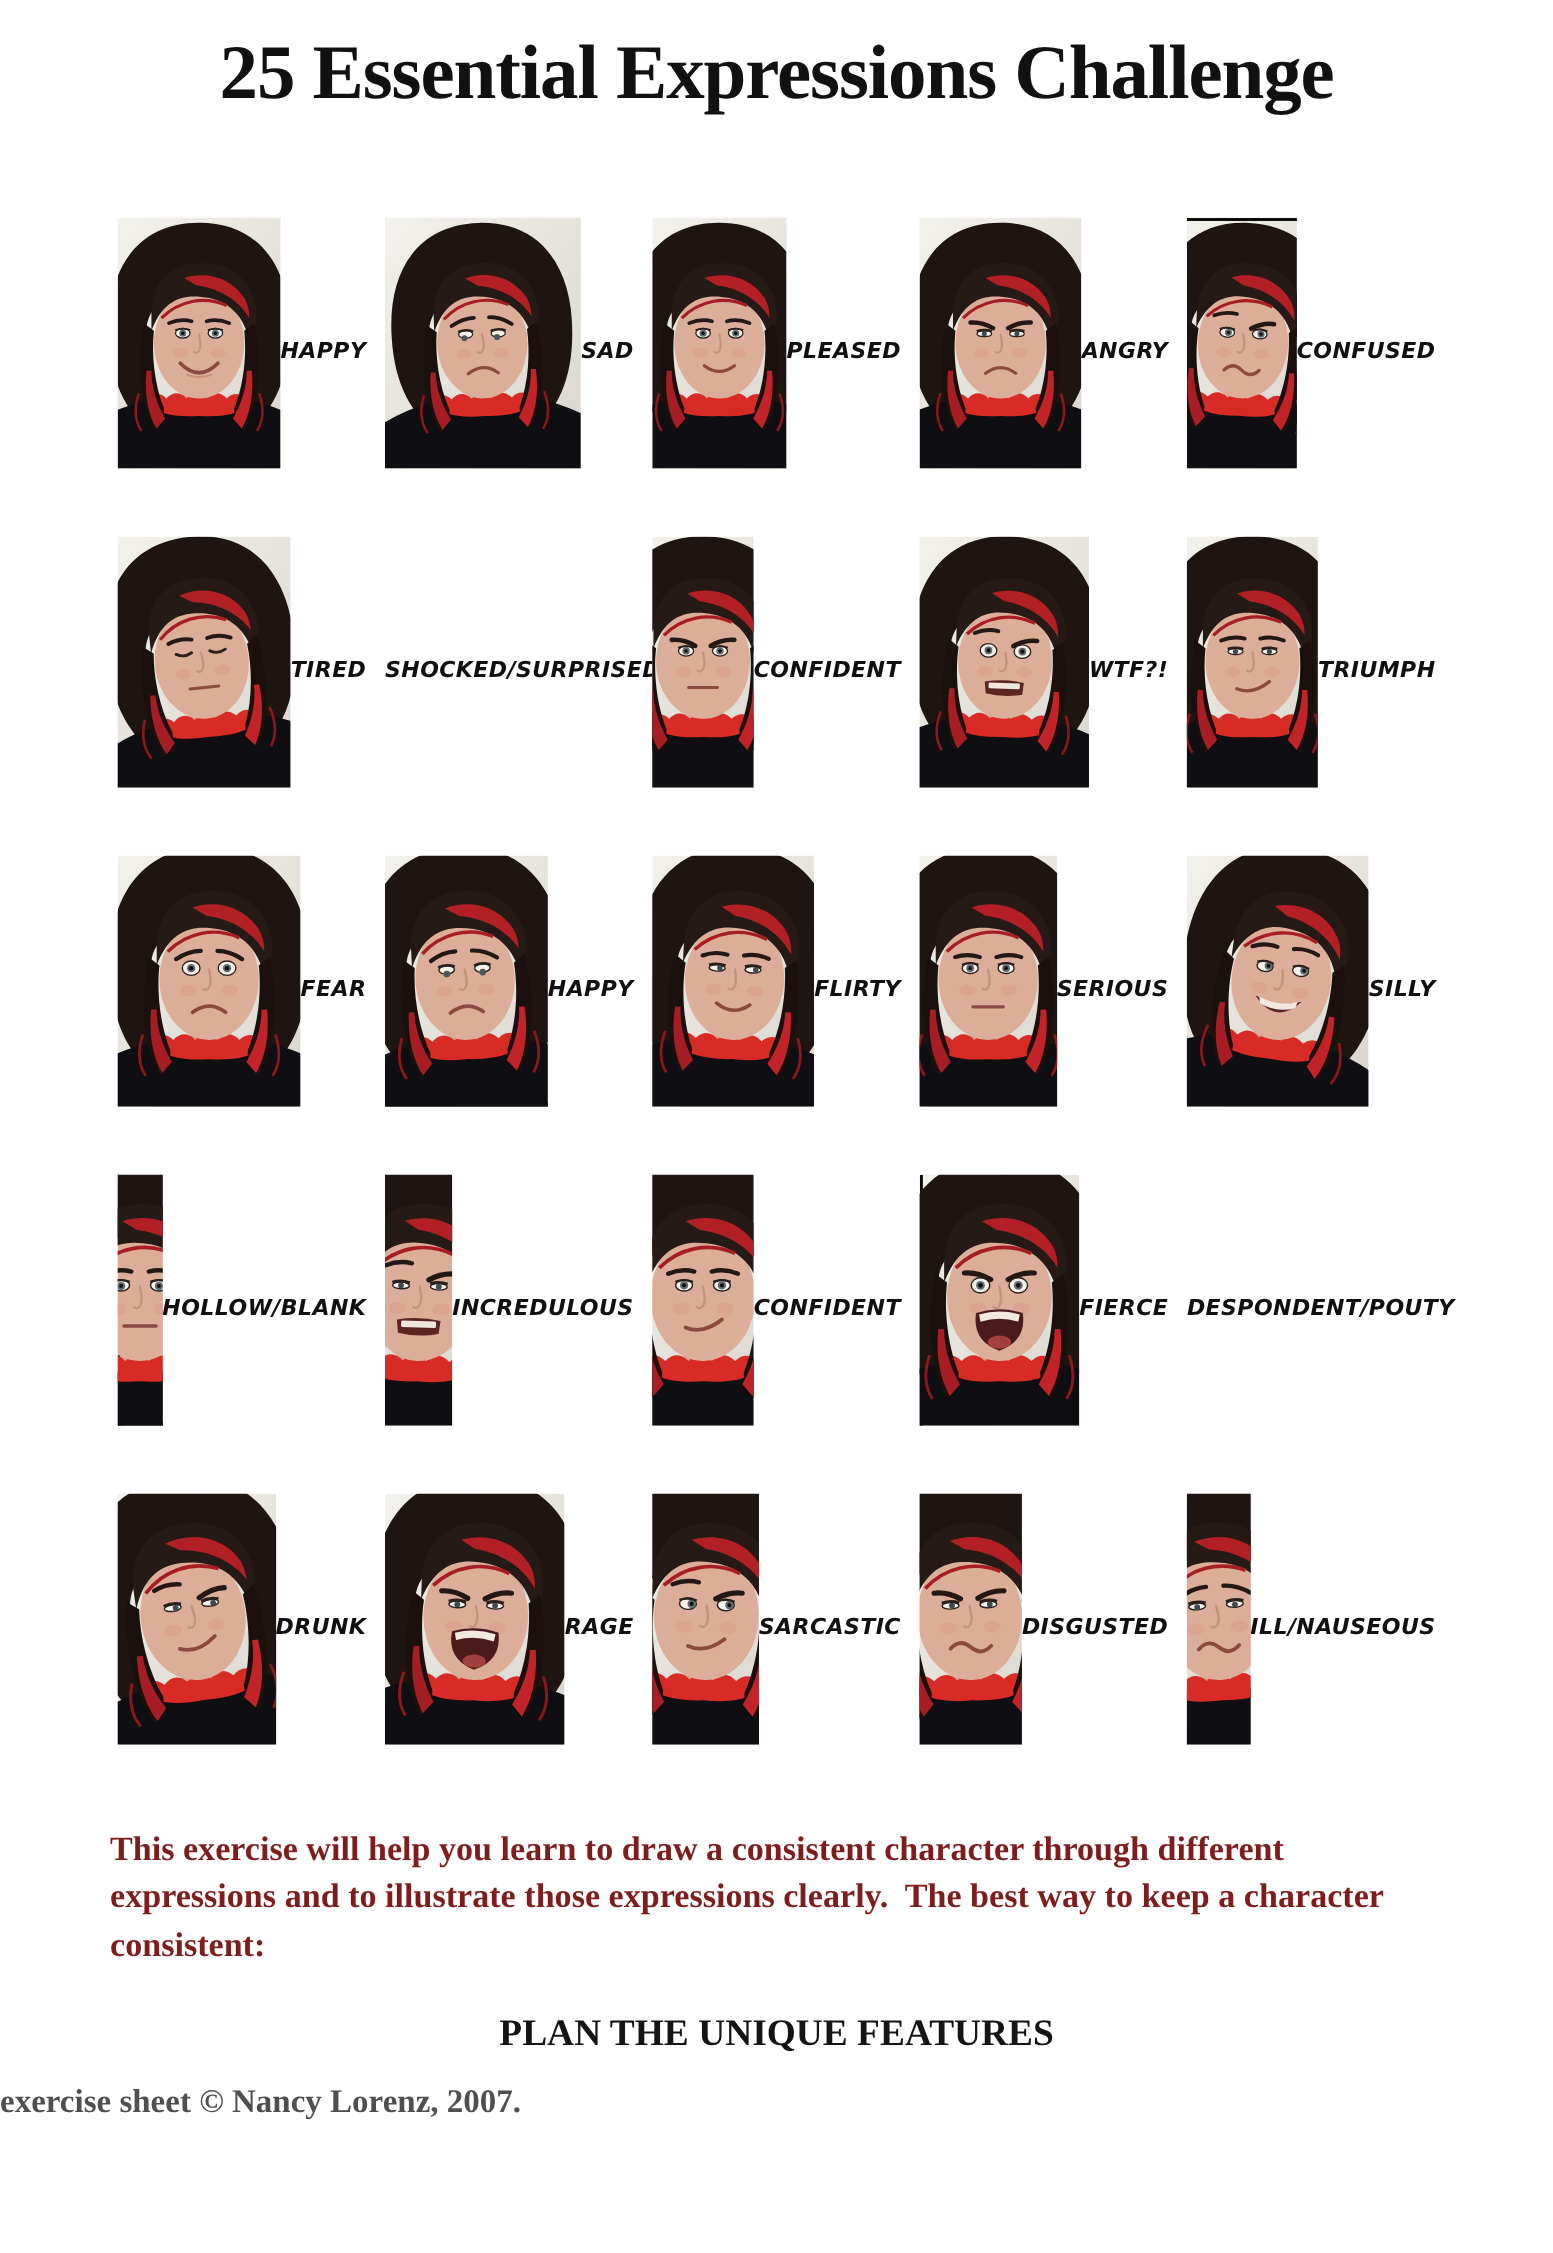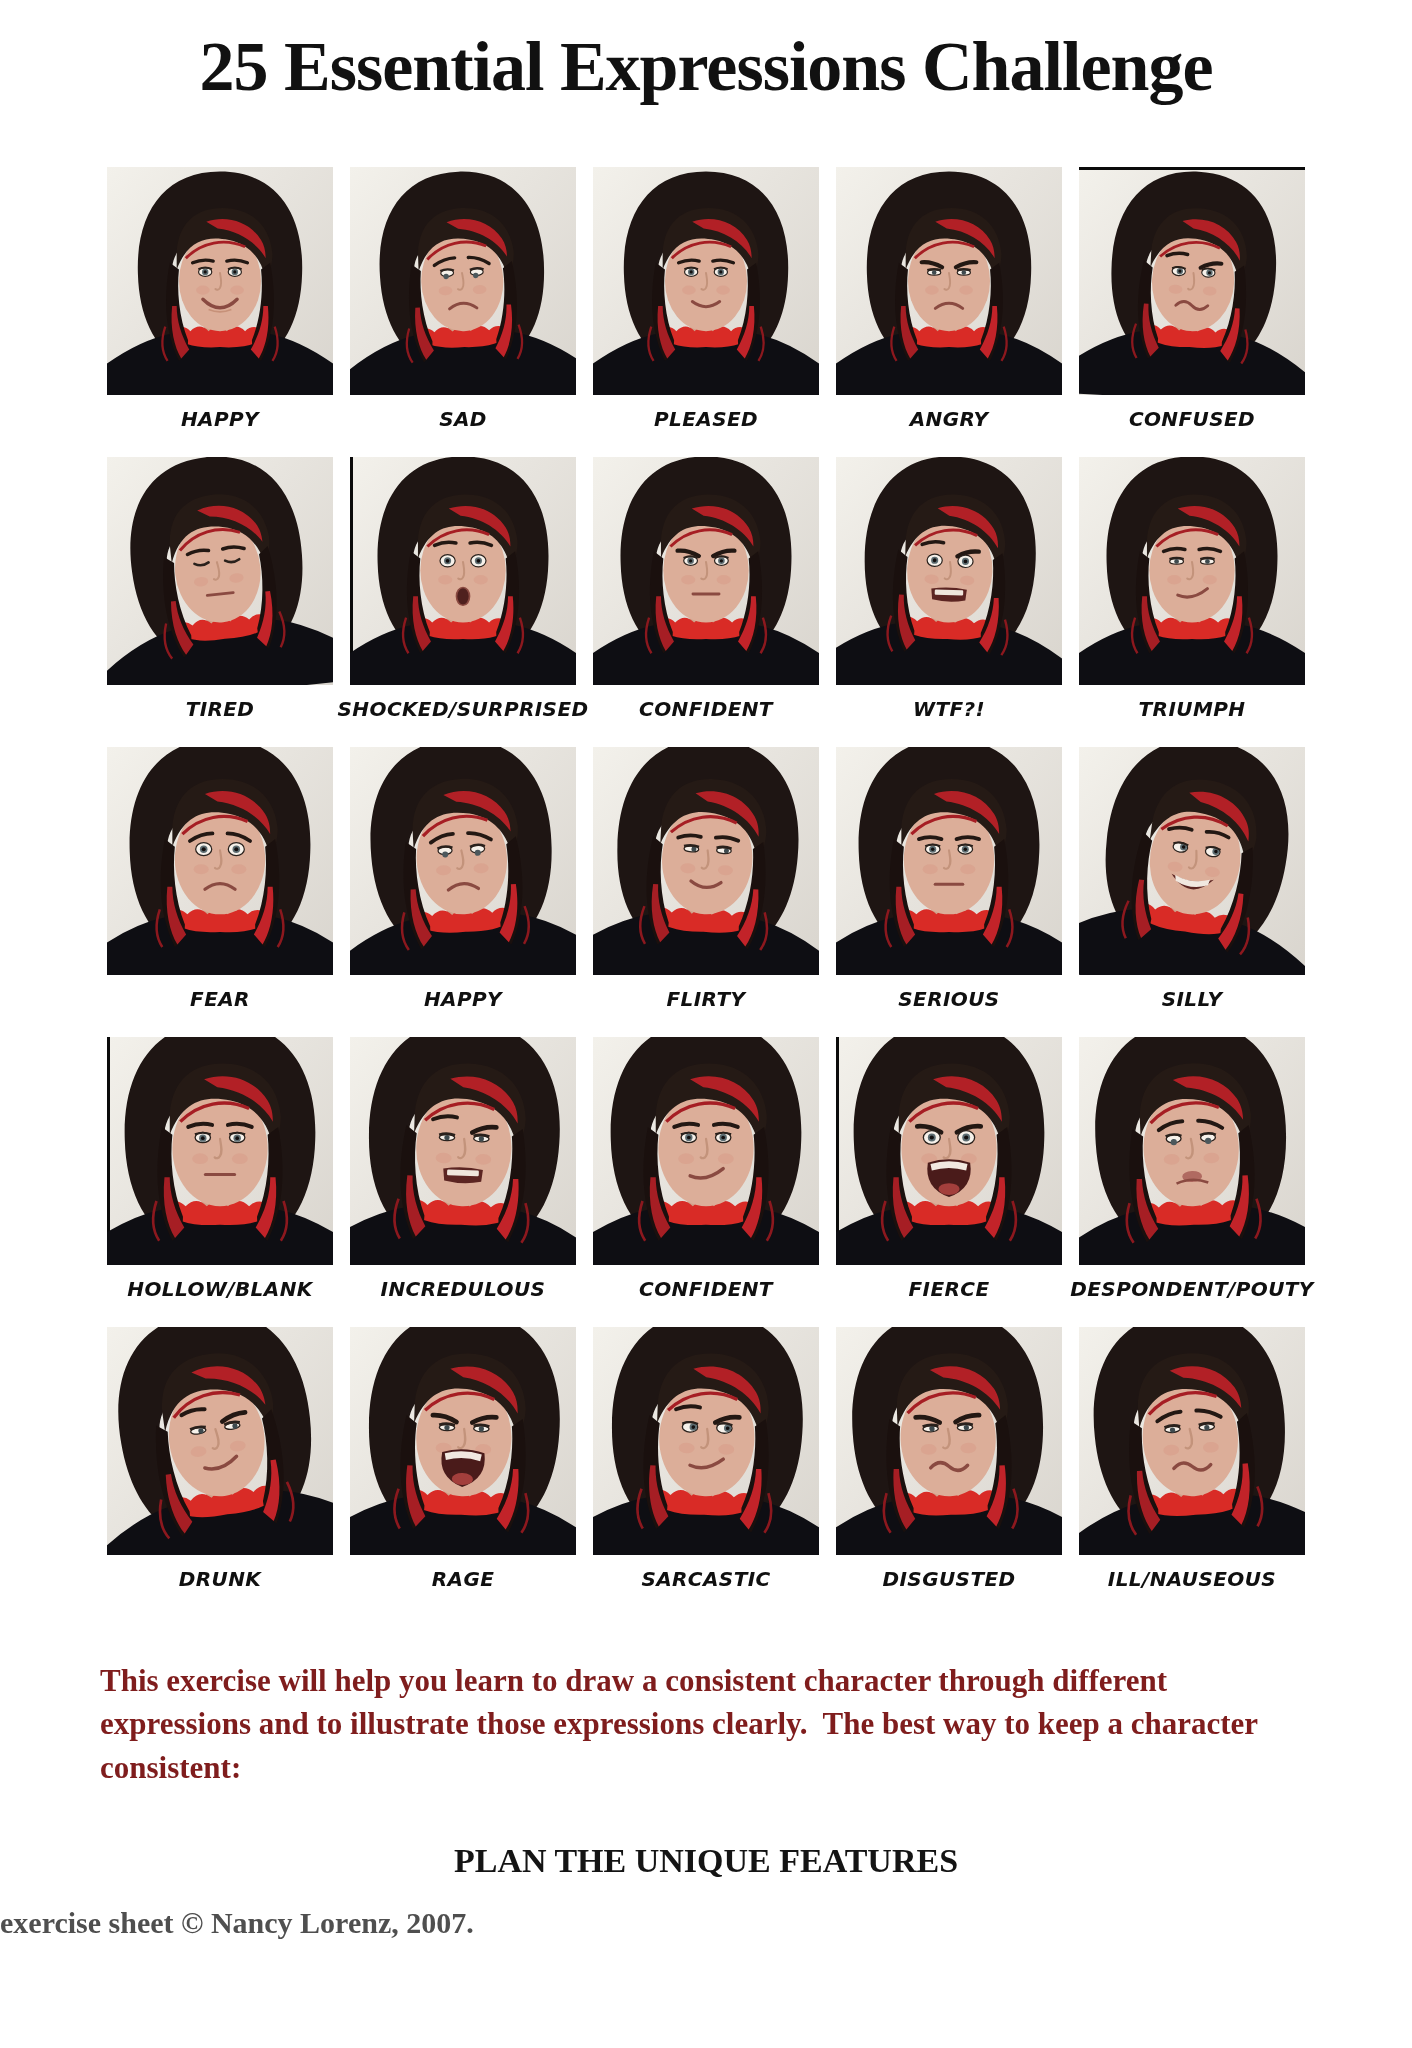--- a/index.html
+++ b/index.html
@@ -8,21 +8,21 @@
     font-family:"Liberation Serif","DejaVu Serif",serif;color:#151515;
   }
   .page-title{
     margin:28px 0 0;text-align:center;font-weight:700;font-size:70px;
     letter-spacing:-1px;line-height:1.1;color:#111;
   }
   .grid{
     width:1198px;margin:62px auto 0;
     display:grid;grid-template-columns:repeat(5,226px);column-gap:17px;
   }
-  .cell{width:226px;height:290px;display:flex;flex-direction:column;align-items:center;}
+  .cell{width:226px;height:290px;display:flex;flex-direction:row;align-items:center;}
   .photo{
     width:226px;height:228px;position:relative;overflow:hidden;
     background:linear-gradient(130deg,#f3f1eb 0%,#e7e4de 45%,#d9d5ce 100%);
   }
   .photo svg{width:100%;height:100%;display:block;transform-origin:50% 58%;}
   
   .cell:nth-child(n+6):nth-child(-n+10)  svg{transform:scale(1.04);}
   .cell:nth-child(n+11):nth-child(-n+15) svg{transform:scale(1.10);}
   .cell:nth-child(n+16)                  svg{transform:scale(1.16);}
   
@@ -32,21 +32,21 @@
   .edge-left.edge-bottom{box-shadow:inset 3px 0 0 #0b0b0b, inset 0 -4px 0 #0b0b0b;}
   .label{
     margin-top:12px;font-family:"DejaVu Sans","Liberation Sans",sans-serif;
     font-weight:700;font-style:italic;font-size:20px;letter-spacing:.4px;
     color:#101010;white-space:nowrap;
   }
   .footer-paragraph{
     width:1212px;margin:42px auto 0;font-weight:700;font-size:31px;
     line-height:1.4;white-space:pre-wrap;color:#7f1d1d;
   }
-  .plan-block{margin:46px auto 0;text-align:center;font-weight:700;font-size:34px;line-height:1.5;color:#141414;}
+  .plan-block{margin:34px auto 0;text-align:center;font-weight:700;font-size:34px;line-height:1.5;color:#141414;}
   .credit{margin:20px auto 0;text-align:left;font-weight:700;font-size:30px;color:#4f4f4f;}
 </style>
 </head>
 <body>
 
 <h1 class="page-title">25 Essential Expressions Challenge</h1>
 
 <div class="grid" id="grid">
     <div class="cell">
        <div class="photo ">

